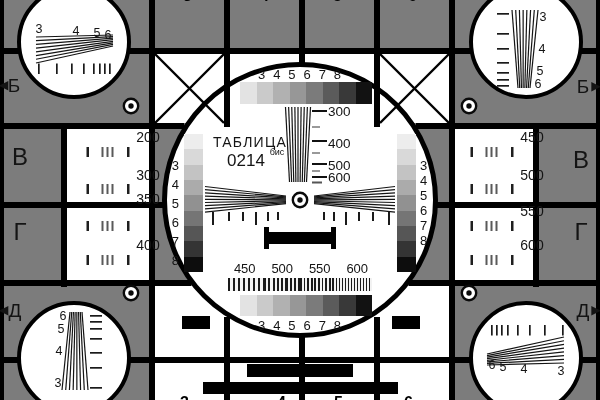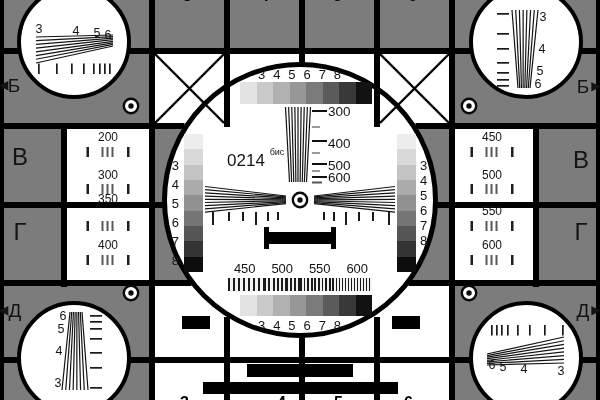--- a/index.html
+++ b/index.html
@@ -3,21 +3,21 @@
 <meta charset="utf-8">
 <style>
   html,body{margin:0;padding:0;background:#222;}
   .screen{position:relative;width:600px;height:400px;overflow:hidden;
     font-family:"Liberation Sans","DejaVu Sans",sans-serif;color:#111;}
   .w{position:absolute;background:#ffffff;}
   .circle{position:absolute;border-radius:50%;background:#fff;border:4px solid #000;box-sizing:border-box;}
   .lb{position:absolute;transform:translate(-50%,-50%);white-space:nowrap;color:#141414;line-height:1;}
   .al{transform:translate(0,-50%);}
   .s9{font-size:9px;}.s12{font-size:12.5px;}.s135{font-size:13.5px;}
-  .s14{font-size:14px;letter-spacing:1.2px;}.s15{font-size:12px;}.s17{font-size:17px;}
+  .s14{font-size:14px;letter-spacing:1.2px;}.s15{font-size:14px;margin-left:40px;}.s17{font-size:17px;}
   .s19{font-size:19px;}.s24{font-size:24px;}
   .row{position:absolute;display:flex;}
   .row b{flex:1;text-align:center;font-weight:normal;font-size:13px;color:#141414;}
   .colv{position:absolute;display:flex;flex-direction:column;}
   .colv b{flex:1;display:flex;align-items:center;font-weight:normal;font-size:13px;color:#141414;}
   .colv.re b{justify-content:flex-end;}
   .steps{position:absolute;display:flex;}
   .steps.v{flex-direction:column;}
   .steps i{flex:1;display:block;}
   .mb{position:absolute;display:flex;}
@@ -292,20 +292,21 @@
   <div id="marks">
       <div style="position: absolute; left: 267px; top: 232px; width: 66px; height: 12px; background: rgb(0, 0, 0);"></div>
       <div style="position: absolute; left: 264px; top: 227px; width: 5px; height: 22px; background: rgb(0, 0, 0);"></div>
       <div style="position: absolute; left: 331px; top: 227px; width: 5px; height: 22px; background: rgb(0, 0, 0);"></div>
       <div style="position: absolute; left: 182px; top: 316px; width: 28px; height: 13px; background: rgb(0, 0, 0);"></div>
       <div style="position: absolute; left: 392px; top: 316px; width: 28px; height: 13px; background: rgb(0, 0, 0);"></div>
       <div style="position: absolute; left: 247px; top: 364px; width: 106px; height: 13px; background: rgb(0, 0, 0);"></div>
       <div style="position: absolute; left: 203px; top: 382px; width: 195px; height: 12px; background: rgb(0, 0, 0);"></div>
     </div>
 
+  <span class="lb s14" style="left:250px;top:142px">ТАБЛИЦА</span>
   <span class="lb s17" style="left:246px;top:160px">0214</span>
   <span class="lb s9" style="left:277px;top:152px">бис</span>
 
   <div class="row" style="left:254px;top:67px;width:91px;height:14px">
     <b>3</b>
       <b>4</b>
       <b>5</b>
       <b>6</b>
       <b>7</b>
       <b>8</b>

